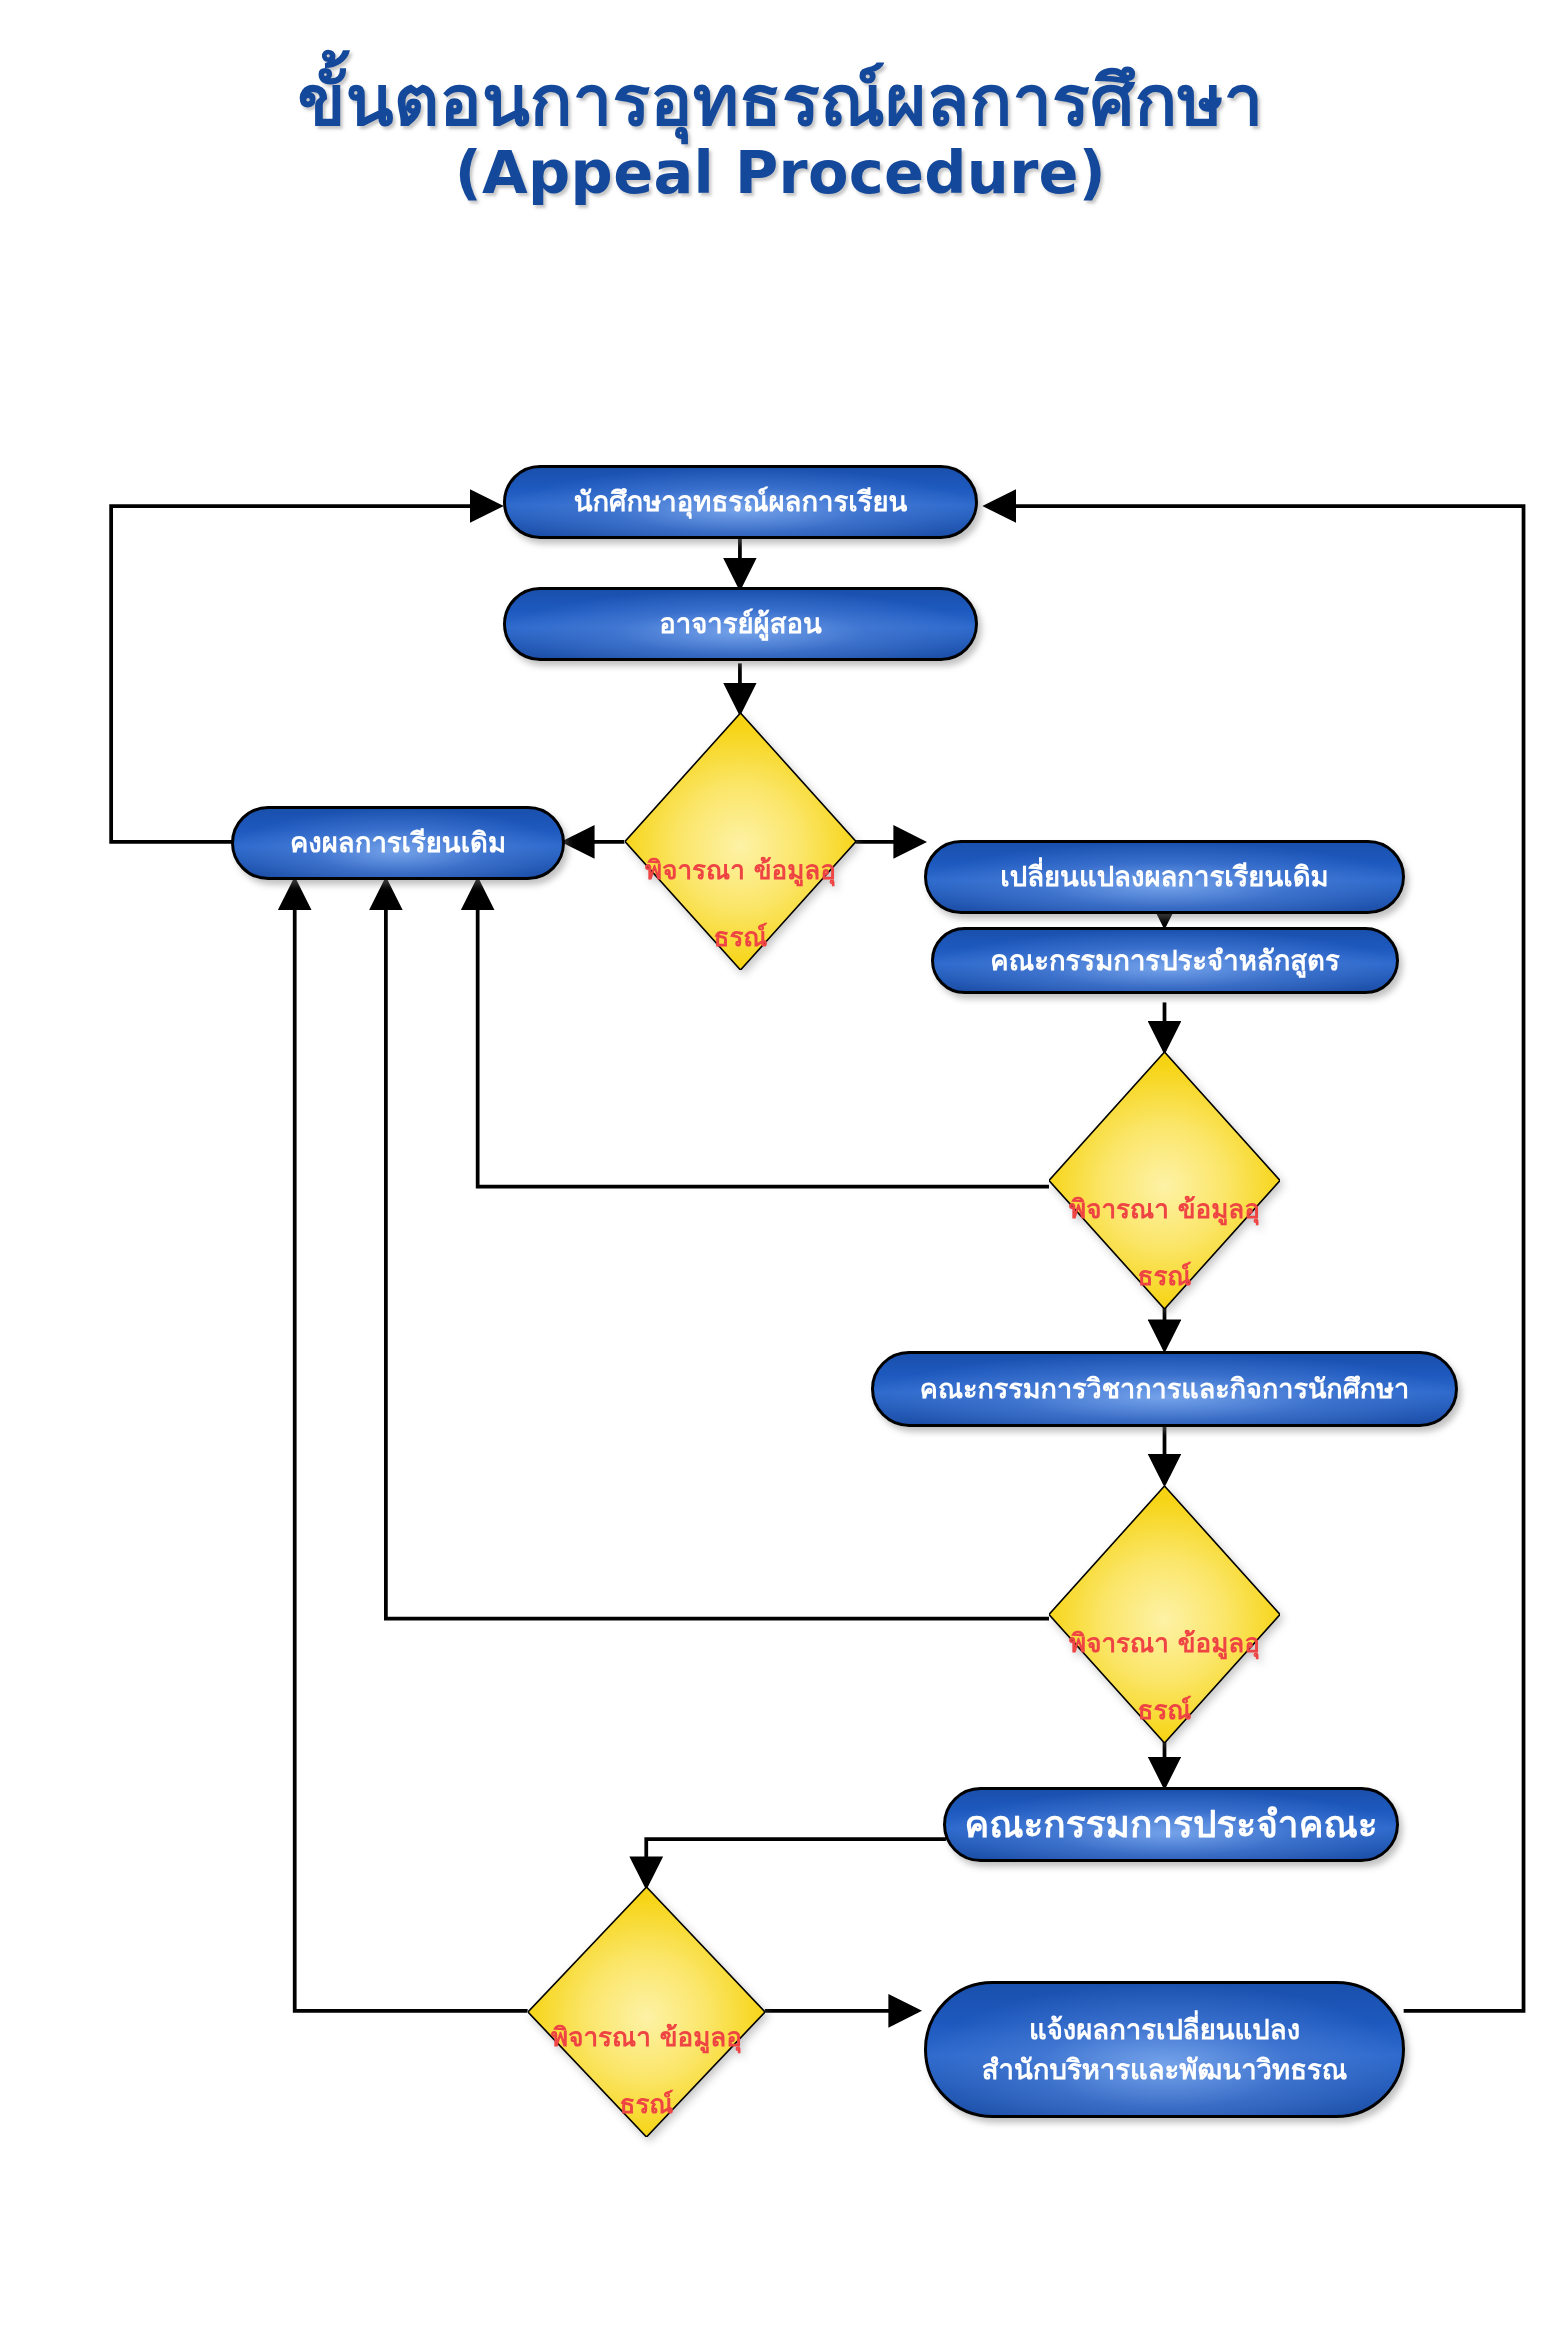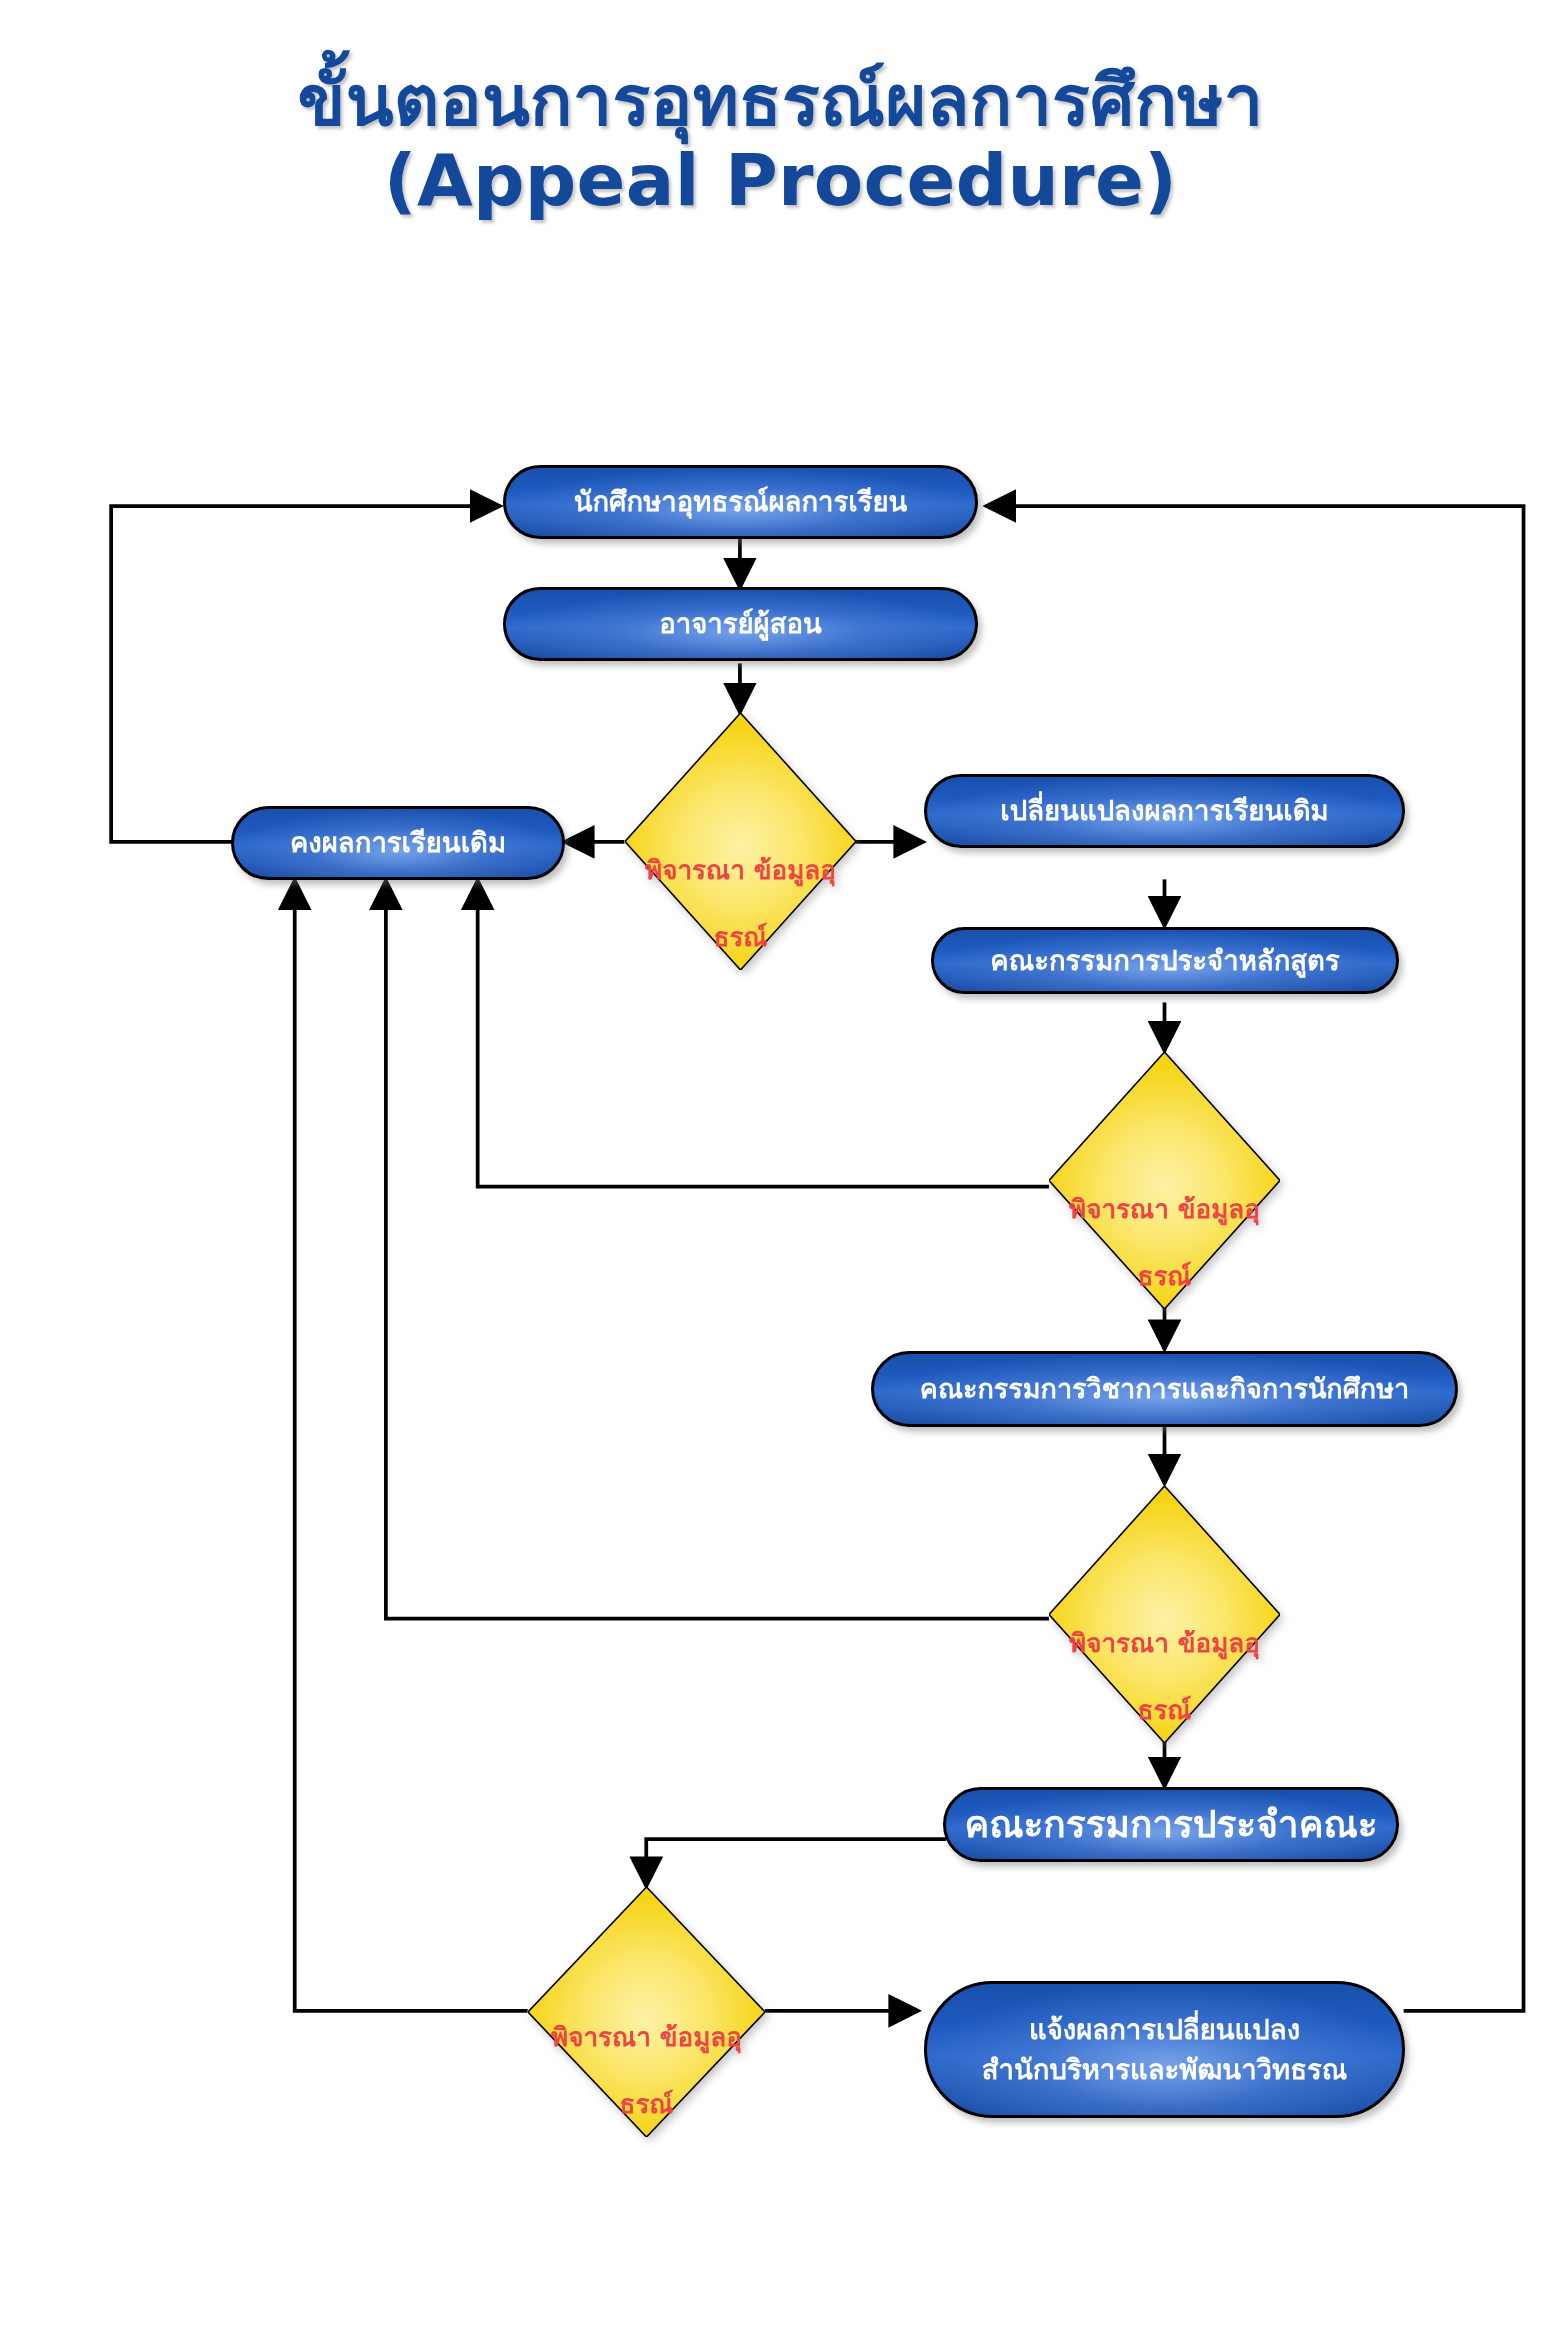--- a/index.html
+++ b/index.html
@@ -11,21 +11,21 @@
 
   
   .title-wrap{position:absolute;left:0;top:62px;width:1561px;text-align:center;}
   .title-line{
     color:#14489B;font-weight:700;letter-spacing:0.3px;
     font-family:"DejaVu Sans","Liberation Sans",sans-serif;
     text-shadow:2.5px 3.1px 3.1px rgba(150,150,150,.55);
     line-height:1.12;
   }
   .title-th{font-size:70px;}
-  .title-en{font-size:72px;}
+  .title-en{font-size:59px;}
   .subtitle{
     position:absolute;left:0;top:325px;width:1561px;text-align:center;
     color:#101010;font-size:45px;font-weight:400;
     font-family:"DejaVu Sans","Liberation Sans",sans-serif;
     text-shadow:1.9px 2.5px 3.1px rgba(160,160,160,.5);
   }
 
   
   #wires{position:absolute;left:0;top:0;width:1561px;height:2342px;}
 
@@ -132,21 +132,21 @@
     <div class="dtext">
       <span>พิจารณา</span>
       <span>ข้อมูลอุธรณ์</span>
     </div>
   </div>
 
   <div class="node" style="left:231px;top:806px;width:334px;height:74px;font-size:27.5px;">
     <span>คงผลการเรียนเดิม</span>
   </div>
 
-  <div class="node" style="left:924px;top:774px;width:481px;height:74px;font-size:27.5px;">
+  <div class="node" style="left:924px;top:840px;width:481px;height:74px;font-size:27.5px;">
     <span>เปลี่ยนแปลงผลการเรียนเดิม</span>
   </div>
 
   <div class="node" style="left:931px;top:927px;width:468px;height:67px;font-size:27.5px;">
     <span>คณะกรรมการประจำหลักสูตร</span>
   </div>
 
   <div class="diamond" style="left:1049px;top:1052px;width:231px;height:257px;font-size:26px;">
     <div class="dshape"></div>
     <svg class="dedge" viewBox="0 0 100 100" preserveAspectRatio="none">

